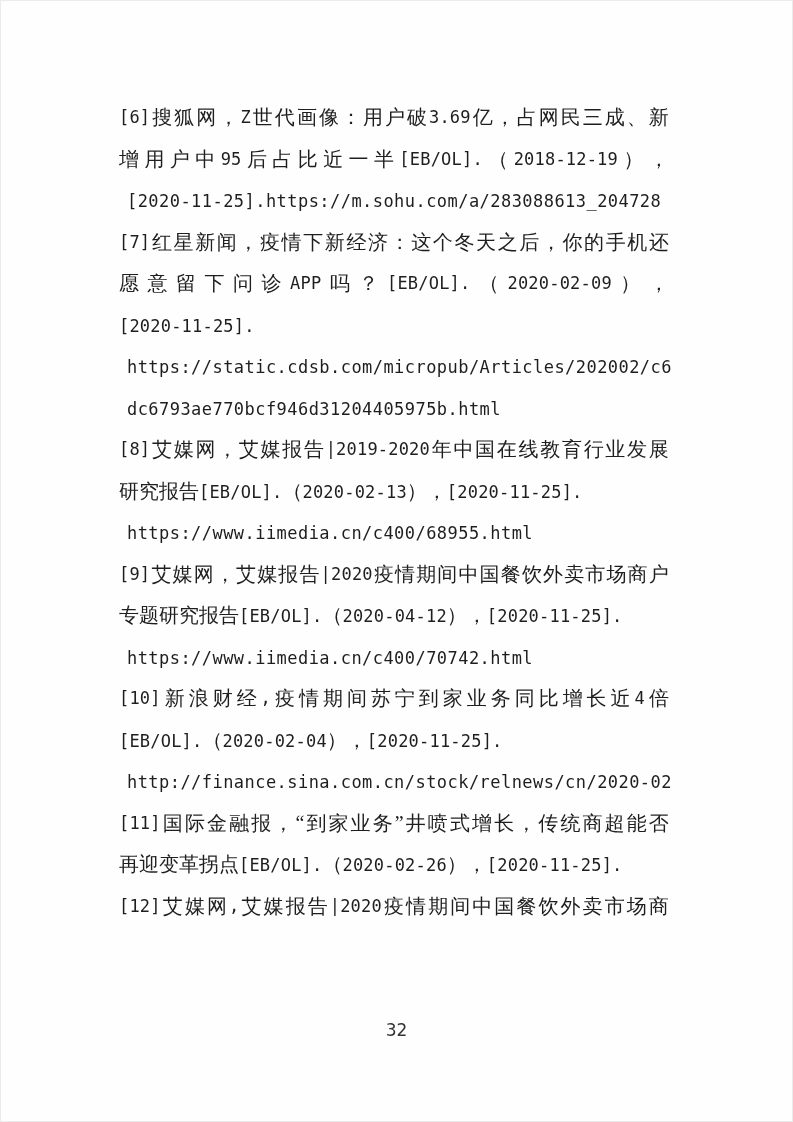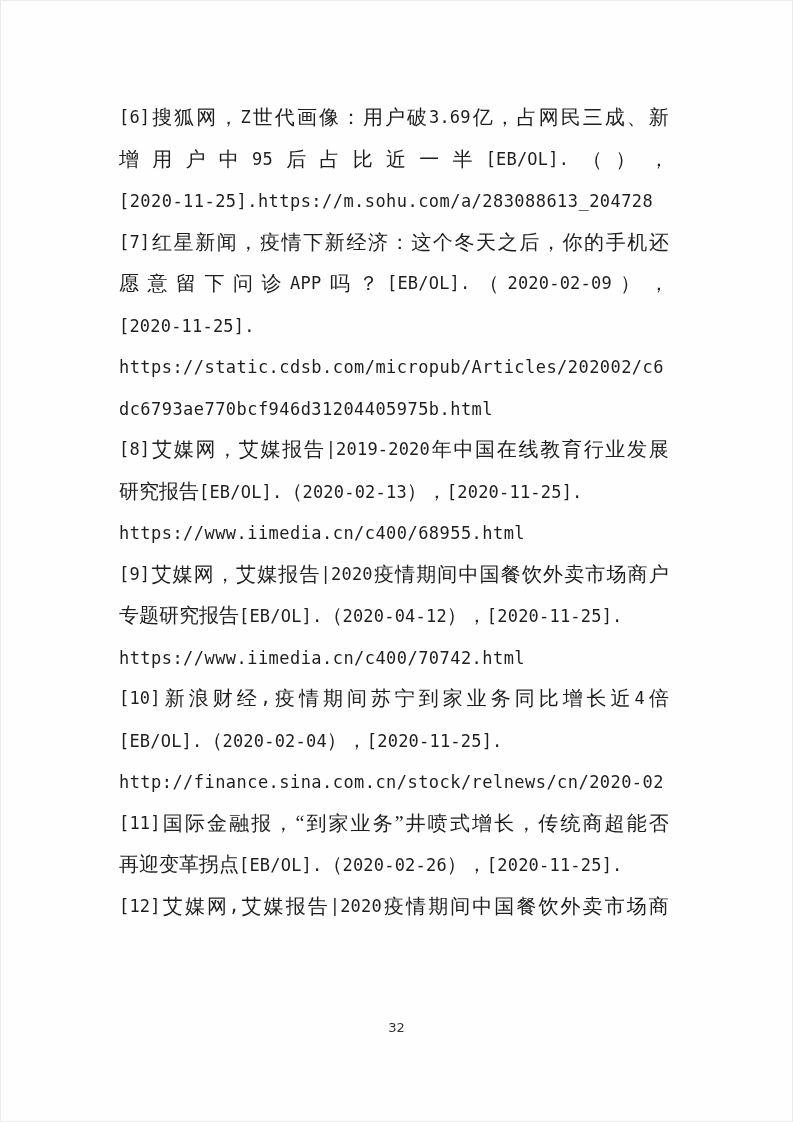--- a/index.html
+++ b/index.html
@@ -36,28 +36,29 @@
     font-size: 17px;
     letter-spacing: 0.2px;
   }
   .line.stretch {
     display: flex;
     justify-content: space-between;
     white-space: normal;
   }
   .line.url .ascii {
     letter-spacing: 0.45px;
+    margin-left: 8px;
   }
   .page-number {
     position: absolute;
     top: 1019px;
     left: 0;
     width: 100%;
     text-align: center;
-    font-size: 13px;
+    font-size: 17px;
     color: #333333;
     font-family: "DejaVu Sans", sans-serif;
   }
 </style>
 </head>
 <body>
 
 <div class="page">
   <div class="content">
       <div>
@@ -94,20 +95,21 @@
           <span>中</span>
           <span class="ascii">95</span>
           <span>后</span>
           <span>占</span>
           <span>比</span>
           <span>近</span>
           <span>一</span>
           <span>半</span>
           <span class="ascii">[EB/OL].</span>
           <span>（</span>
+          <span class="ascii">2018-12-19</span>
           <span>）</span>
           <span>，</span>
         </div>
         <div class="line url"><span class="ascii">[2020-11-25].https://m.sohu.com/a/283088613_204728</span></div>
       </div>
       <div>
         <div class="line stretch">
           <span class="ascii">[7]</span>
           <span>红</span>
           <span>星</span>

